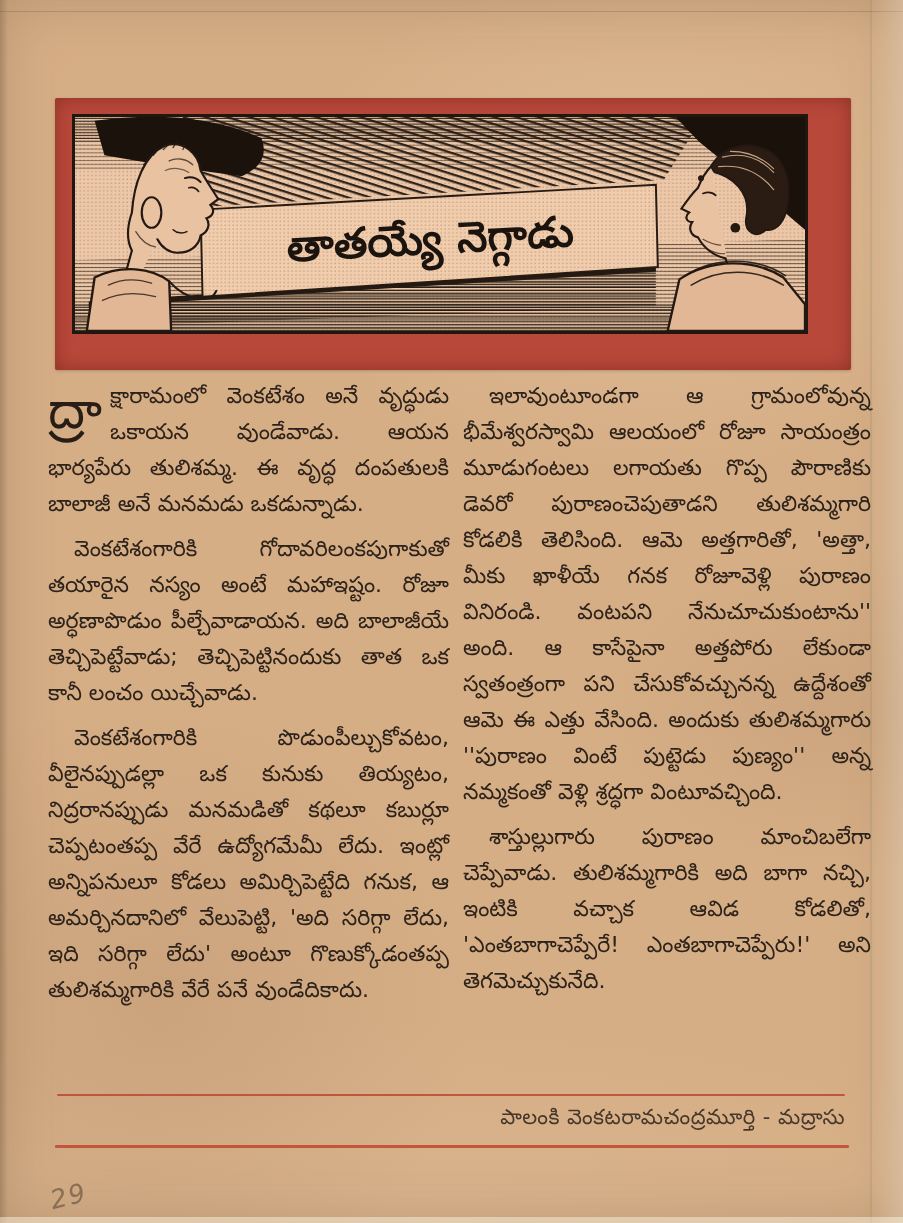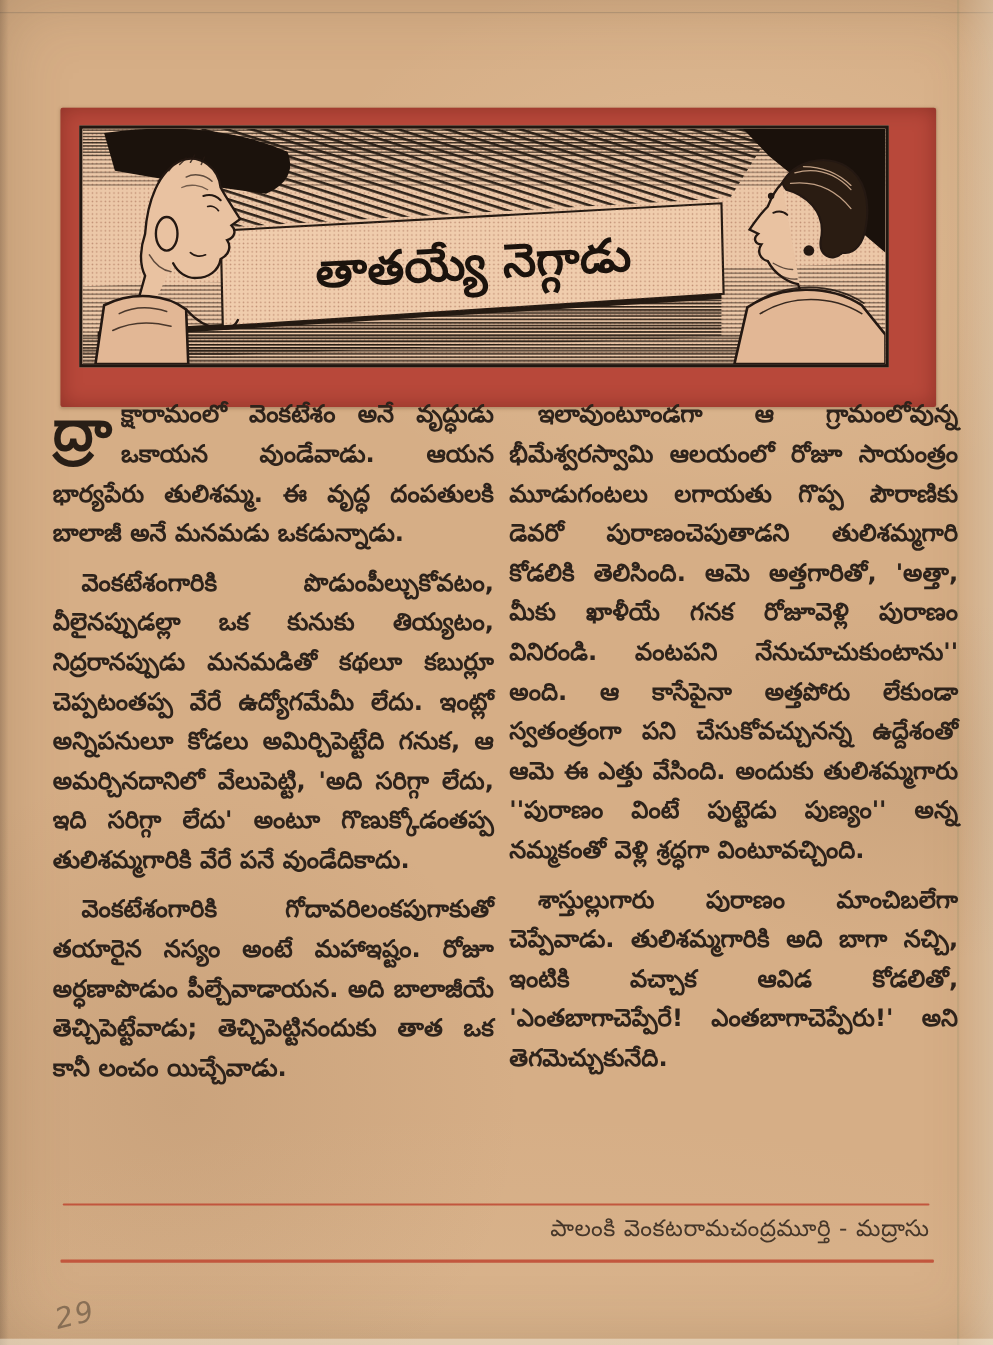--- a/index.html
+++ b/index.html
@@ -27,21 +27,21 @@
     background:#b8483a;border-radius:2px;
     box-shadow: inset 0 0 18px rgba(60,10,5,.35), 0 1px 3px rgba(70,40,20,.25);
   }
   .engraving{
     position:absolute;left:17px;top:16px;width:730px;height:214px;
     background:#ecc8a8;border:3px solid #211711;
   }
   .engraving svg{display:block;width:100%;height:100%;}
 
   
-  .col{position:absolute;top:360px;color:#2e231b;font-size:22px;line-height:36px;text-align:justify;font-weight:bold;}
+  .col{position:absolute;top:378px;color:#2e231b;font-size:22px;line-height:36px;text-align:justify;}
   .col-left{left:48px;width:401px;}
   .col-right{left:463px;width:408px;}
   .col p{margin:0 0 9px 0;}
   .indent{text-indent:26px;}
   .dropcap{float:left;font-size:52px;line-height:60px;padding:2px 8px 0 0;color:#281e16;}
 
   
   .rule{position:absolute;background:#bf4a33;opacity:.88;border-radius:1px;}
   .rule-top{left:57px;top:1094px;width:788px;height:2px;}
   .rule-bottom{left:55px;top:1145px;width:794px;height:3px;}
@@ -123,22 +123,22 @@
         <path d="M640,128 q10,6 18,6 M644,138 q10,6 18,5" stroke-width="1.3" opacity="0.7"></path>
         <path d="M616,170 C648,148 692,148 722,168 L744,196 L744,224 L604,224 Z" fill="#e2b795" stroke-width="2.4"></path>
         <path d="M622,166 C652,146 694,146 724,166 M628,176 C656,158 694,158 722,176" stroke-width="1.6" opacity="0.9"></path>
       </g>
     </svg>
   </div>
 </div>
 
 <div class="col col-left">
   <p><span class="dropcap">ద్రా</span><span>క్షారామంలో వెంకటేశం అనే వృద్ధుడు ఒకాయన వుండేవాడు. ఆయన భార్యపేరు తులిశమ్మ. ఈ వృద్ధ దంపతులకి బాలాజీ అనే మనమడు ఒకడున్నాడు.</span></p>
+  <p class="indent"><span>వెంకటేశంగారికి గోదావరిలంకపుగాకుతో తయారైన నస్యం అంటే మహాఇష్టం. రోజూ అర్ధణాపొడుం పీల్చేవాడాయన. అది బాలాజీయే తెచ్చిపెట్టేవాడు; తెచ్చిపెట్టినందుకు తాత ఒక కానీ లంచం యిచ్చేవాడు.</span></p>
   <p class="indent"><span>వెంకటేశంగారికి పొడుంపీల్చుకోవటం, వీలైనప్పుడల్లా ఒక కునుకు తియ్యటం, నిద్రరానప్పుడు మనమడితో కథలూ కబుర్లూ చెప్పటంతప్ప వేరే ఉద్యోగమేమీ లేదు. ఇంట్లో అన్నిపనులూ కోడలు అమిర్చిపెట్టేది గనుక, ఆ అమర్చినదానిలో వేలుపెట్టి, 'అది సరిగ్గా లేదు, ఇది సరిగ్గా లేదు' అంటూ గొణుక్కోడంతప్ప తులిశమ్మగారికి వేరే పనే వుండేదికాదు.</span></p>
-  <p class="indent"><span>వెంకటేశంగారికి గోదావరిలంకపుగాకుతో తయారైన నస్యం అంటే మహాఇష్టం. రోజూ అర్ధణాపొడుం పీల్చేవాడాయన. అది బాలాజీయే తెచ్చిపెట్టేవాడు; తెచ్చిపెట్టినందుకు తాత ఒక కానీ లంచం యిచ్చేవాడు.</span></p>
 </div>
 
 <div class="col col-right">
   <p class="indent"><span>ఇలావుంటూండగా ఆ గ్రామంలోవున్న భీమేశ్వరస్వామి ఆలయంలో రోజూ సాయంత్రం మూడుగంటలు లగాయతు గొప్ప పౌరాణికు డెవరో పురాణంచెపుతాడని తులిశమ్మగారి కోడలికి తెలిసింది. ఆమె అత్తగారితో, 'అత్తా, మీకు ఖాళీయే గనక రోజూవెళ్లి పురాణం వినిరండి. వంటపని నేనుచూచుకుంటాను'' అంది. ఆ కాసేపైనా అత్తపోరు లేకుండా స్వతంత్రంగా పని చేసుకోవచ్చునన్న ఉద్దేశంతో ఆమె ఈ ఎత్తు వేసింది. అందుకు తులిశమ్మగారు ''పురాణం వింటే పుట్టెడు పుణ్యం'' అన్న నమ్మకంతో వెళ్లి శ్రద్ధగా వింటూవచ్చింది.</span></p>
   <p class="indent"><span>శాస్తుల్లుగారు పురాణం మాంచిబలేగా చెప్పేవాడు. తులిశమ్మగారికి అది బాగా నచ్చి, ఇంటికి వచ్చాక ఆవిడ కోడలితో, 'ఎంతబాగాచెప్పేరే! ఎంతబాగాచెప్పేరు!' అని తెగమెచ్చుకునేది.</span></p>
 </div>
 
 <div class="rule rule-top"></div>
 <div class="byline">పాలంకి వెంకటరామచంద్రమూర్తి - మద్రాసు</div>
 <div class="rule rule-bottom"></div>

